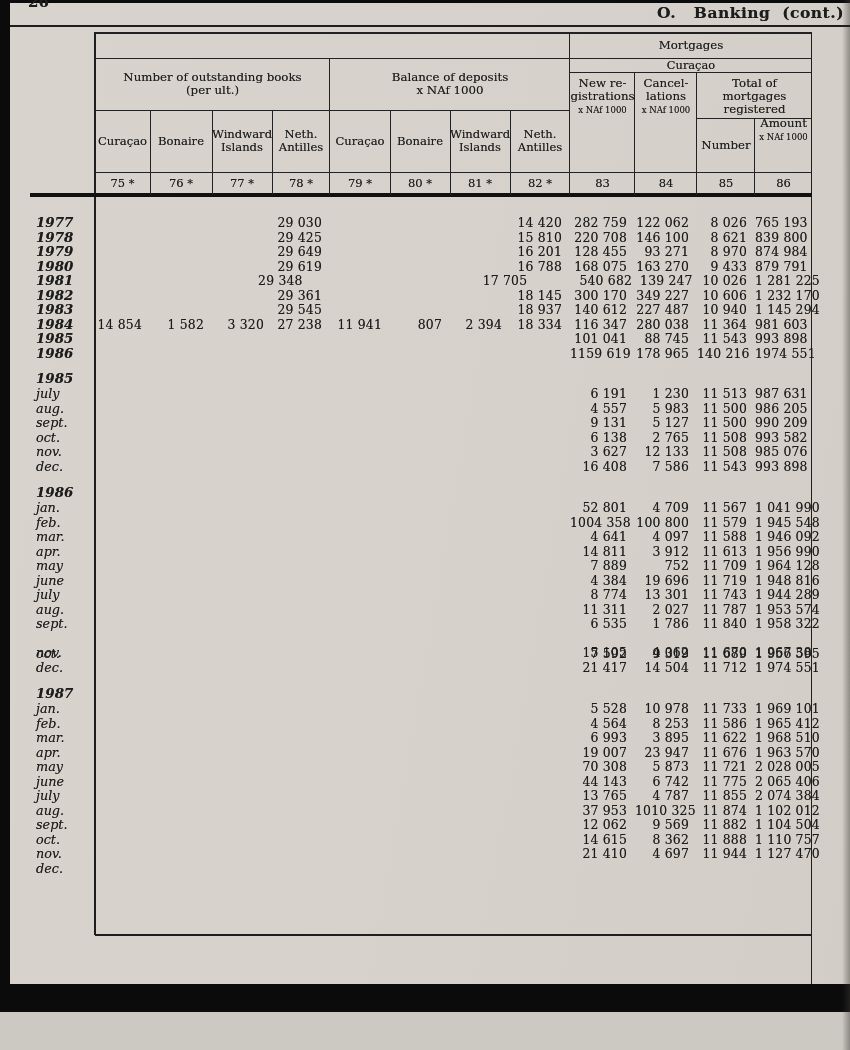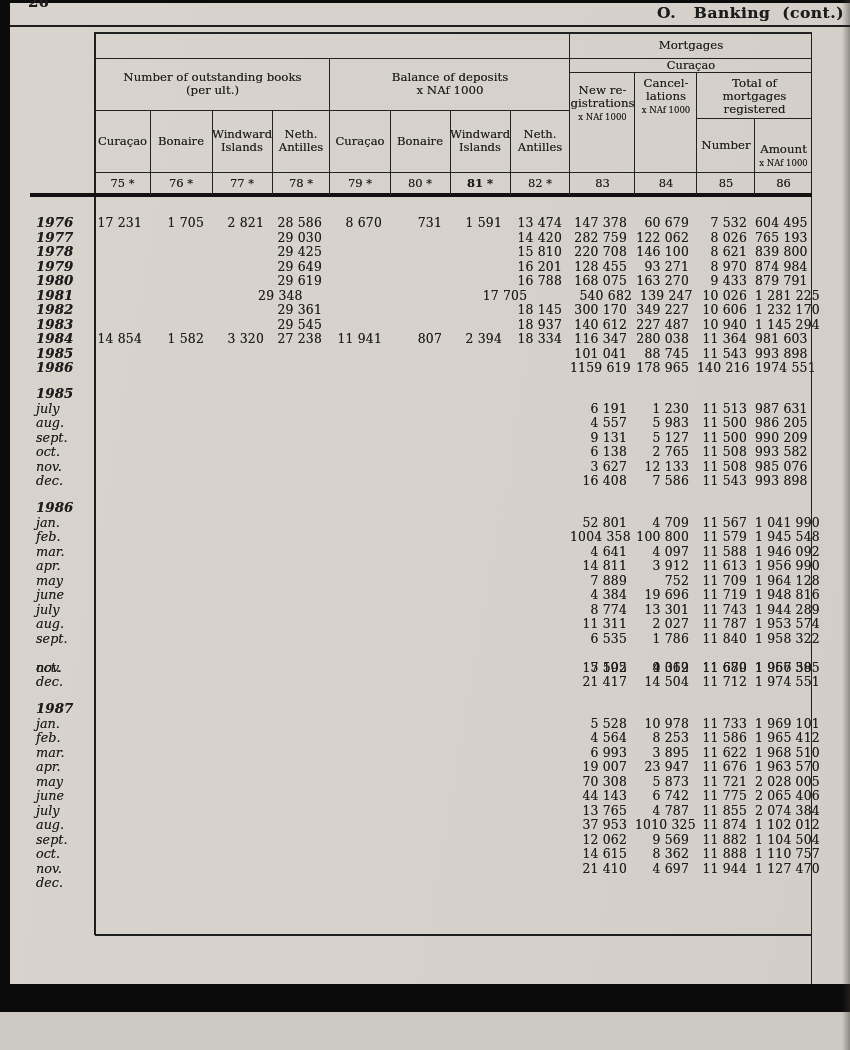--- a/index.html
+++ b/index.html
@@ -97,31 +97,31 @@
     <div class="hlabel txtline" style="left:0;top:26px;width:235px;height:52px;">
       <div>Number of outstanding books</div>
       <div>(per ult.)</div>
     </div>
     <div class="hlabel txtline" style="left:235px;top:26px;width:240px;height:52px;">
       <div>Balance of deposits</div>
       <div>x NAf 1000</div>
     </div>
 
     <div class="mort-row">
-        <div class="hlabel txtline" style="left: 475px; width: 65px; top: 9px; height: 44px; white-space: pre-line;"><div class="" style="white-space: pre-line;">New re-
+        <div class="hlabel txtline" style="left: 475px; width: 65px; top: 2px; height: 44px; white-space: pre-line;"><div class="" style="white-space: pre-line;">New re-
 gistrations</div><div class="sub">x NAf 1000</div></div>
         <div class="hlabel txtline" style="left: 540px; width: 62px; top: 2px; height: 44px; white-space: pre-line;"><div class="" style="white-space: pre-line;">Cancel-
 lations</div><div class="sub">x NAf 1000</div></div>
         <div class="hlabel txtline" style="left: 602px; width: 115px; top: 2px; height: 44px; white-space: pre-line;"><div class="" style="white-space: pre-line;">Total of
 mortgages
 registered</div></div>
         <div class="hlabel txtline" style="left: 602px; width: 58px; top: 46px; height: 54px;">
           <div class="">Number</div>
         </div>
-        <div class="hlabel txtline" style="left: 660px; width: 57px; top: 56px; height: 54px;">
+        <div class="hlabel txtline" style="left: 660px; width: 57px; top: 30px; height: 54px;">
           <div class="">Amount</div>
           <div class="sub">x NAf 1000</div>
         </div>
       </div>
     <div class="islands-row">
         <div class="hcell txtline" style="left: 0px; width: 55px;">Curaçao</div>
         <div class="hcell txtline" style="left: 55px; width: 62px;">Bonaire</div>
         <div class="hcell txtline" style="left: 117px; width: 60px;">Windward
 Islands</div>
         <div class="hcell txtline" style="left: 177px; width: 58px;">Neth.
@@ -133,45 +133,30 @@
         <div class="hcell txtline" style="left: 415px; width: 60px;">Neth.
 Antilles</div>
       </div>
     <div class="colnums-row">
         <div class="hcell txtline" style="left: 0px; width: 55px; font-size: 11.5px;">75 *</div>
         <div class="hcell txtline" style="left: 55px; width: 62px; font-size: 11.5px;">76 *</div>
         <div class="hcell txtline" style="left: 117px; width: 60px; font-size: 11.5px;">77 *</div>
         <div class="hcell txtline" style="left: 177px; width: 58px; font-size: 11.5px;">78 *</div>
         <div class="hcell txtline" style="left: 235px; width: 60px; font-size: 11.5px;">79 *</div>
         <div class="hcell txtline" style="left: 295px; width: 60px; font-size: 11.5px;">80 *</div>
-        <div class="hcell txtline" style="left: 355px; width: 60px; font-size: 11.5px; font-weight: bold;">81 *</div>
+        <div class="hcell txtline" style="left: 355px; width: 60px; font-size: 11.5px;">81 *</div>
         <div class="hcell txtline" style="left: 415px; width: 60px; font-size: 11.5px;">82 *</div>
         <div class="hcell txtline" style="left: 475px; width: 65px; font-size: 11.5px;">83</div>
         <div class="hcell txtline" style="left: 540px; width: 62px; font-size: 11.5px;">84</div>
         <div class="hcell txtline" style="left: 602px; width: 58px; font-size: 11.5px;">85</div>
         <div class="hcell txtline" style="left: 660px; width: 57px; font-size: 11.5px;">86</div>
       </div>
   </div>
 
   <div class="tbody">
-      <div class="brow">
-        <div class="stub year txtline">1976</div>
-        <div class="cell txtline" style="width: 55px;">17 231</div>
-        <div class="cell txtline" style="width: 62px;">1 705</div>
-        <div class="cell txtline" style="width: 60px;">2 821</div>
-        <div class="cell txtline" style="width: 58px;">28 586</div>
-        <div class="cell txtline" style="width: 60px;">8 670</div>
-        <div class="cell txtline" style="width: 60px;">731</div>
-        <div class="cell txtline" style="width: 60px;">1 591</div>
-        <div class="cell txtline" style="width: 60px;">13 474</div>
-        <div class="cell txtline" style="width: 65px;">147 378</div>
-        <div class="cell txtline" style="width: 62px;">60 679</div>
-        <div class="cell txtline" style="width: 58px;">7 532</div>
-        <div class="cell txtline" style="width: 57px;">604 495</div>
-      </div>
       <div class="brow">
         <div class="stub year txtline">1977</div>
         <div class="cell txtline" style="width: 55px;"></div>
         <div class="cell txtline" style="width: 62px;"></div>
         <div class="cell txtline" style="width: 60px;"></div>
         <div class="cell txtline" style="width: 58px;">29 030</div>
         <div class="cell txtline" style="width: 60px;"></div>
         <div class="cell txtline" style="width: 60px;"></div>
         <div class="cell txtline" style="width: 60px;"></div>
         <div class="cell txtline" style="width: 60px;">14 420</div>

